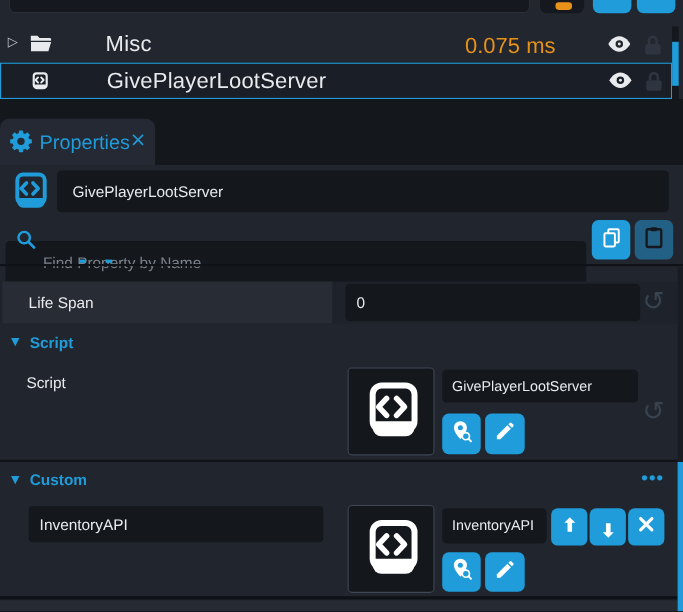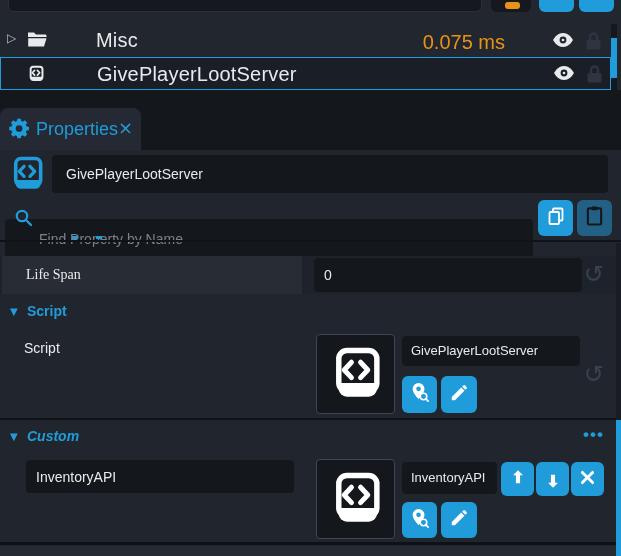--- a/index.html
+++ b/index.html
@@ -38,21 +38,21 @@
   .name-input{left:52px;top:5px;width:556px;height:38px;padding:0 14px;}
   .search-input{left:5px;top:50px;width:528px;height:40px;padding:0 10px 0 34px;margin-top:19px;}
   .mag{left:14px;top:58px;}
   .btn{background:#1f9cd9;border-radius:6px;display:flex;align-items:center;justify-content:center;}
   .copy-btn{left:538px;top:50px;width:35px;height:36px;}
   .paste-btn{left:577px;top:50px;width:35px;height:36px;background:#226086;}
   .divider{left:0;width:621px;height:2px;background:#0f1318;}
   .sliver{top:86px;width:6px;height:3px;background:#1f9cd9;}
   
   .ls-strip{left:0;top:106px;width:616px;height:38px;background:#1e232b;}
-  .ls-cell{left:2px;top:106px;width:300px;height:38px;background:#282d35;font-family:Liberation Serif, serif;}
+  .ls-cell{left:2px;top:106px;width:300px;height:38px;background:#282d35;}
   .ls-label{left:24px;top:0;line-height:38px;font-size:14px;}
   .ls-input{left:314px;top:108px;width:268px;height:34px;padding:0 10px;}
   .reset{font-family:"DejaVu Sans",sans-serif;font-size:24px;color:#39424f;line-height:1;}
   .sec-tri{font-family:"DejaVu Sans",sans-serif;font-size:10px;color:#1f9cd9;line-height:1;}
   .sec-title{font-size:14px;font-weight:bold;color:#1f9cd9;}
   .row-label{font-size:14px;}
   .thumb{width:79px;height:80px;background:#14181d;border:1px solid #3e4654;border-radius:4px;
     display:flex;align-items:center;justify-content:center;color:#fff;}
   .assetbox{background:#14181d;border-radius:4px;font-size:13px;line-height:30px;padding:0 9px;
     white-space:nowrap;overflow:hidden;}
@@ -212,21 +212,21 @@
           <path d="M3 15.5V19h3.5L17 8.5 13.5 5 3 15.5z" fill="#fff"></path>
           <path d="M18 7.5l1.3-1.3a1.3 1.3 0 0 0 0-1.8l-1.7-1.7a1.3 1.3 0 0 0-1.8 0L14.5 4 18 7.5z" fill="#fff"></path>
         </svg>
       </span>
     </div>
     <span class="abs reset" style="left:584px;top:212px;">↺</span>
 
     <div class="abs divider" style="top:268px;"></div>
 
     <span class="abs sec-tri" style="left:10px;top:282px;">▼</span>
-    <span class="abs sec-title" style="left:27px;top:278px;font-style:italic;">Custom</span>
+    <span class="abs sec-title" style="left:27px;top:278px;">Custom</span>
     <span class="abs dots" style="left:583px;top:276px;">•••</span>
 
     <input class="abs field" style="left: 26px; top: 310px; width: 268px; height: 33px; padding: 0px 10px;" value="InventoryAPI">
     <div class="abs thumb" style="left:316px;top:309px;">
       <svg width="58" height="58" viewBox="0 0 64 64">
         <rect x="13" y="6" width="42" height="45" rx="9" fill="none" stroke="currentColor" stroke-width="6"></rect>
         <path d="M13 42h42v6a9 9 0 0 1-9 9H22a9 9 0 0 1-9-9v-6z" fill="currentColor"></path>
         <path d="M27 19l-8 8.5 8 8.5M37 19l8 8.5-8 8.5" fill="none" stroke="currentColor" stroke-width="5.5" stroke-linecap="round" stroke-linejoin="round"></path>
       </svg>
     </div>

